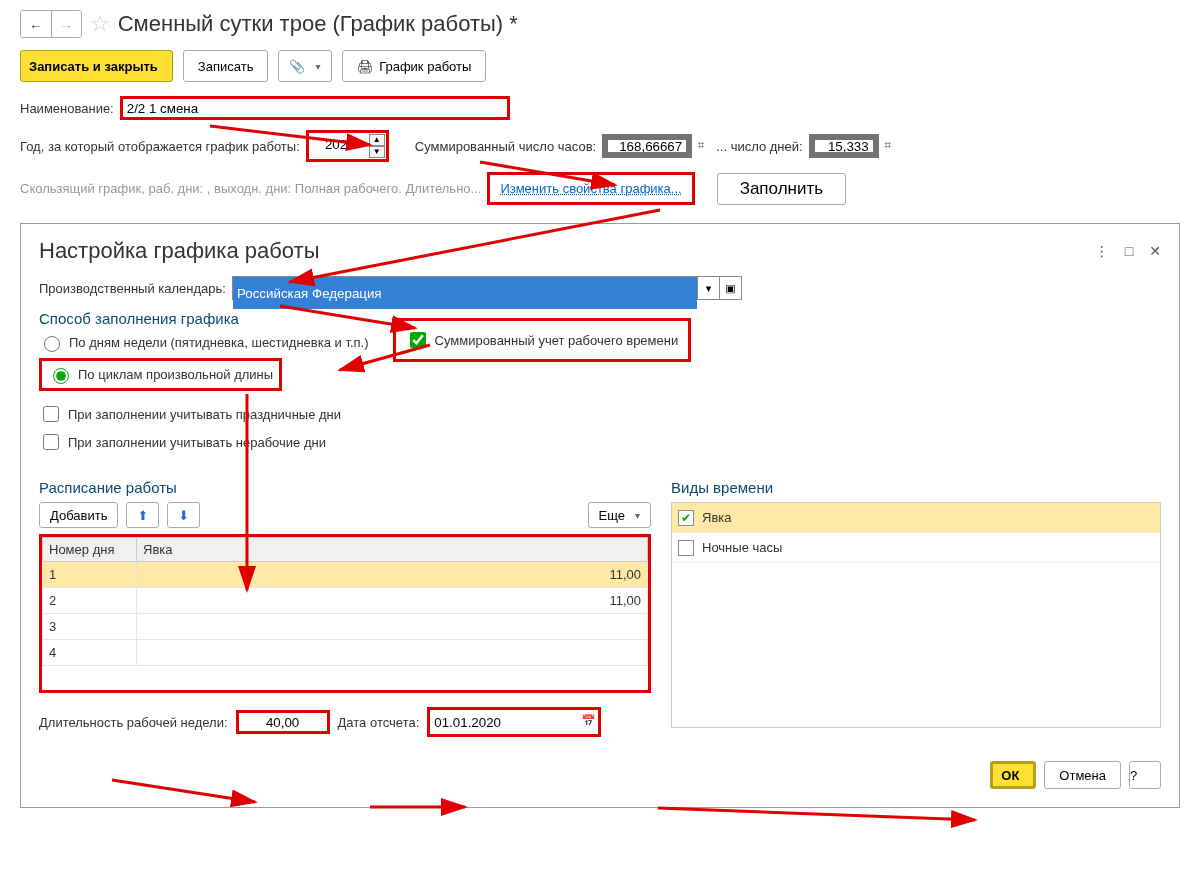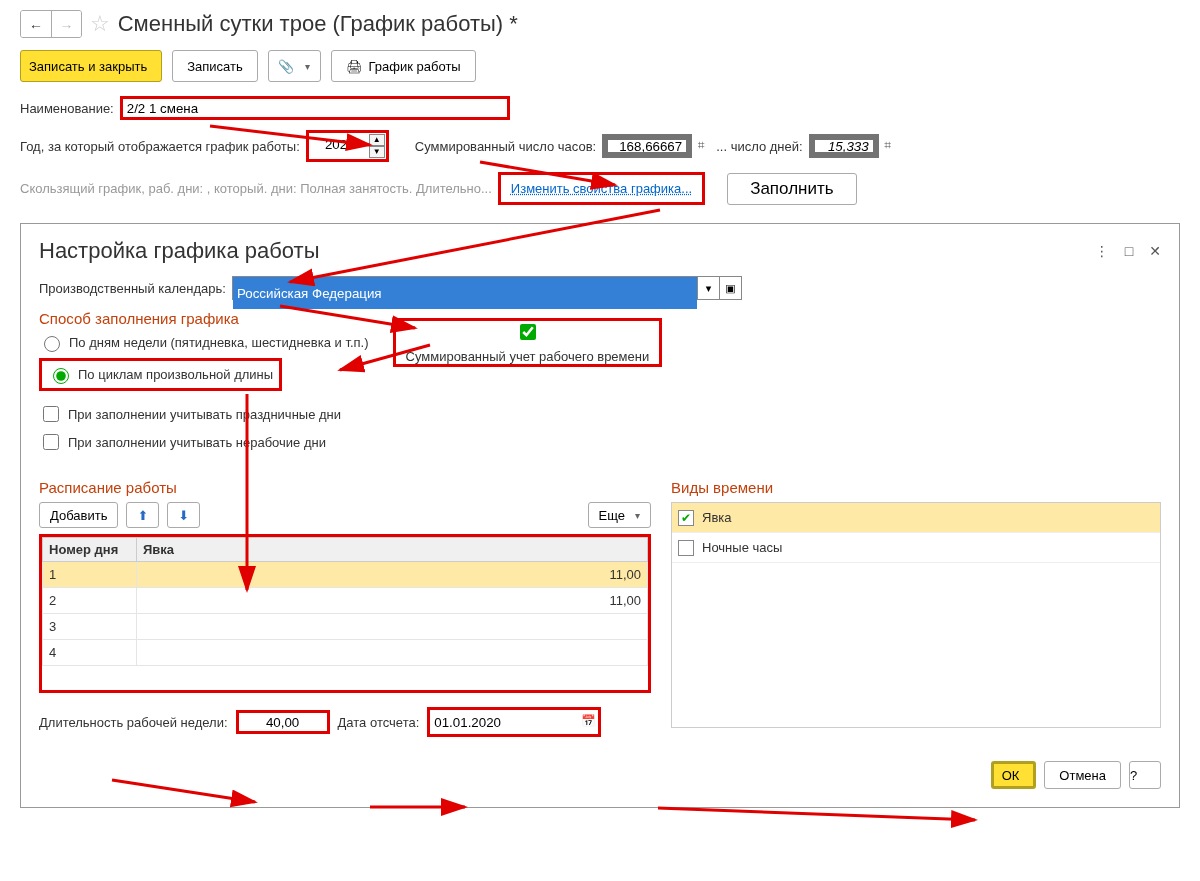--- a/index.html
+++ b/index.html
@@ -10,21 +10,21 @@
   .top-row { display:flex; align-items:center; gap:8px; margin-bottom:12px; }
   .nav-arrows { display:flex; border:1px solid #aaa; border-radius:3px; overflow:hidden; }
   .nav-arrows button { width:30px; height:26px; background:#fff; border:none; cursor:pointer; font-size:14px; color:#333; }
   .nav-arrows button + button { border-left:1px solid #aaa; }
   .nav-arrows button:disabled { color:#bbb; }
   .star { color:#ccc; font-size:22px; cursor:pointer; }
   .title { font-size:22px; color:#333; }
 
   .toolbar { display:flex; gap:10px; margin-bottom:14px; }
   .btn { height:32px; padding:0 14px; background:#fff; border:1px solid #aaa; border-radius:3px; cursor:pointer; font-size:13px; display:inline-flex; align-items:center; gap:6px; }
-  .btn.primary { background:#ffe033; font-weight:normal; border-color:#b0a020;padding-left:8px; }
+  .btn.primary { background:#ffe033; font-weight:bold; border-color:#b0a020;padding-left:8px; }
   .btn.big { height:32px; font-size:17px; padding:0 22px; }
   .btn.small { height:26px; padding:0 10px; font-size:13px; }
   .btn.iconbtn { padding:0 10px; }
   .btn.dropdown::after { content:"▾"; font-size:10px; margin-left:4px; color:#666; }
   .icon { display:inline-block; }
 
   .form-row { display:flex; align-items:center; gap:6px; margin-bottom:10px; flex-wrap:wrap; }
   .label { color:#333; }
   .muted { color:#999; }
   .link { color:#0066cc; text-decoration:underline dotted; cursor:pointer; }
@@ -37,38 +37,38 @@
   .calc-icon, .calendar-icon { width:18px; height:22px; display:inline-flex; align-items:center; justify-content:center; font-size:12px; color:#555; }
 
   .redbox { border:3px solid #e00000; }
 
   .subwin { border:1px solid #999; margin-top:18px; padding:14px 18px 18px 18px; position:relative; }
   .subwin-header { display:flex; align-items:center; justify-content:space-between; margin-bottom:12px; }
   .subwin-title { font-size:22px; }
   .subwin-controls { display:flex; gap:16px; color:#555; font-size:14px; }
   .subwin-controls span { cursor:pointer; }
 
-  .green { color:#c2410c; font-size:15px; }
+  .green { color:#0c4a6e; font-size:15px; }
 
   .combo { display:inline-flex; border:1px solid #888; height:24px; }
   .combo input { border:none; padding:16px 4px; height:22px; flex:1; background:#3380d6; color:#fff; }
   .combo button { width:22px; border:none; border-left:1px solid #888; background:#fff; font-size:11px; padding:0; }
 
   .radio-row, .check-row { display:flex; align-items:center; gap:6px; margin:6px 0 2px 0; }
   input[type=radio], input[type=checkbox] { width:16px; height:16px; accent-color:#0a0; }
 
   .cols { display:flex; gap:20px; margin-top:24px; }
   .col-left { flex:1; }
   .col-right { width:490px; }
 
   .section-bar { display:flex; align-items:center; gap:8px; margin:6px 0; }
   .section-bar .spacer { flex:1; }
 
   table.grid { width:100%; border-collapse:collapse; }
-  table.grid th { background:#f0f0f0; border:1px solid #ccc; text-align:left; padding:4px 6px; font-weight:bold; }
+  table.grid th { background:#f0f0f0; border:1px solid #ccc; text-align:left; padding:4px 6px; font-weight:normal; }
   table.grid td { border:1px solid #e5e5e5; padding:4px 6px; height:26px; }
   table.grid tr.sel td { background:#ffe9a6; }
   table.grid td.r { text-align:right; }
 
   .timegrid { border:1px solid #ccc; }
   .timegrid .trow { display:flex; align-items:center; border-bottom:1px solid #eee; height:30px; padding:0 6px; gap:8px; }
   .timegrid .trow.sel { background:#ffe9a6; }
   .chk { width:16px; height:16px; border:1px solid #888; display:inline-flex; align-items:center; justify-content:center; font-size:12px; color:#0a0; background:#fff; }
 
   .footer-row { display:flex; align-items:center; gap:8px; margin-top:14px; }
@@ -118,27 +118,27 @@
       </span>
     </span>
     <span style="width:14px;"></span>
     <span class="label">Суммированный число часов:</span>
     <span class="input-wrap">
       <input class="input ro" style="width: 90px;" readonly="" value="168,66667">
       <span class="calc-icon">⌗</span>
     </span>
     <span class="label">... число дней:</span>
     <span class="input-wrap">
-      <input class="input ro" style="width: 70px; font-style: italic;" readonly="" value="15,333">
+      <input class="input ro" style="width: 70px;" readonly="" value="15,333">
       <span class="calc-icon">⌗</span>
     </span>
   </div>
 
   <div class="form-row">
-    <span class="muted">Скользящий график, раб. дни: , который. дни:  Полная занятость. Длительно...</span>
+    <span class="muted">Скользящий график, раб. дни: , выходн. дни:  Полная рабочего. Длительно...</span>
     <span class="link redbox" style="padding:6px 10px;">Изменить свойства графика...</span>
     <span style="width:10px;"></span>
     <button class="btn big">Заполнить</button>
   </div>
 
   <div class="subwin">
     <div class="subwin-header">
       <span class="subwin-title">Настройка графика работы</span>
       <span class="subwin-controls">
         <span>⋮</span>
@@ -170,21 +170,21 @@
         <label class="check-row" style="margin-top:12px;">
           <input type="checkbox" style=""> 
             <span>При заполнении учитывать праздничные дни</span>
         </label>
         <label class="check-row">
           <input type="checkbox" style=""> 
             <span>При заполнении учитывать нерабочие дни</span>
         </label>
       </div>
       <div style="margin-top:2px;">
-        <label class="check-row redbox" style="padding:0 10px;width:fit-content;flex-direction:column;">
+        <label class="check-row redbox" style="padding:8px 10px;width:fit-content;">
           <input type="checkbox" checked="" style=""> 
             <span>Суммированный учет рабочего времени</span>
         </label>
       </div>
     </div>
 
     <div class="cols">
 
       <div class="col-left">
         <div class="green">Расписание работы</div>

